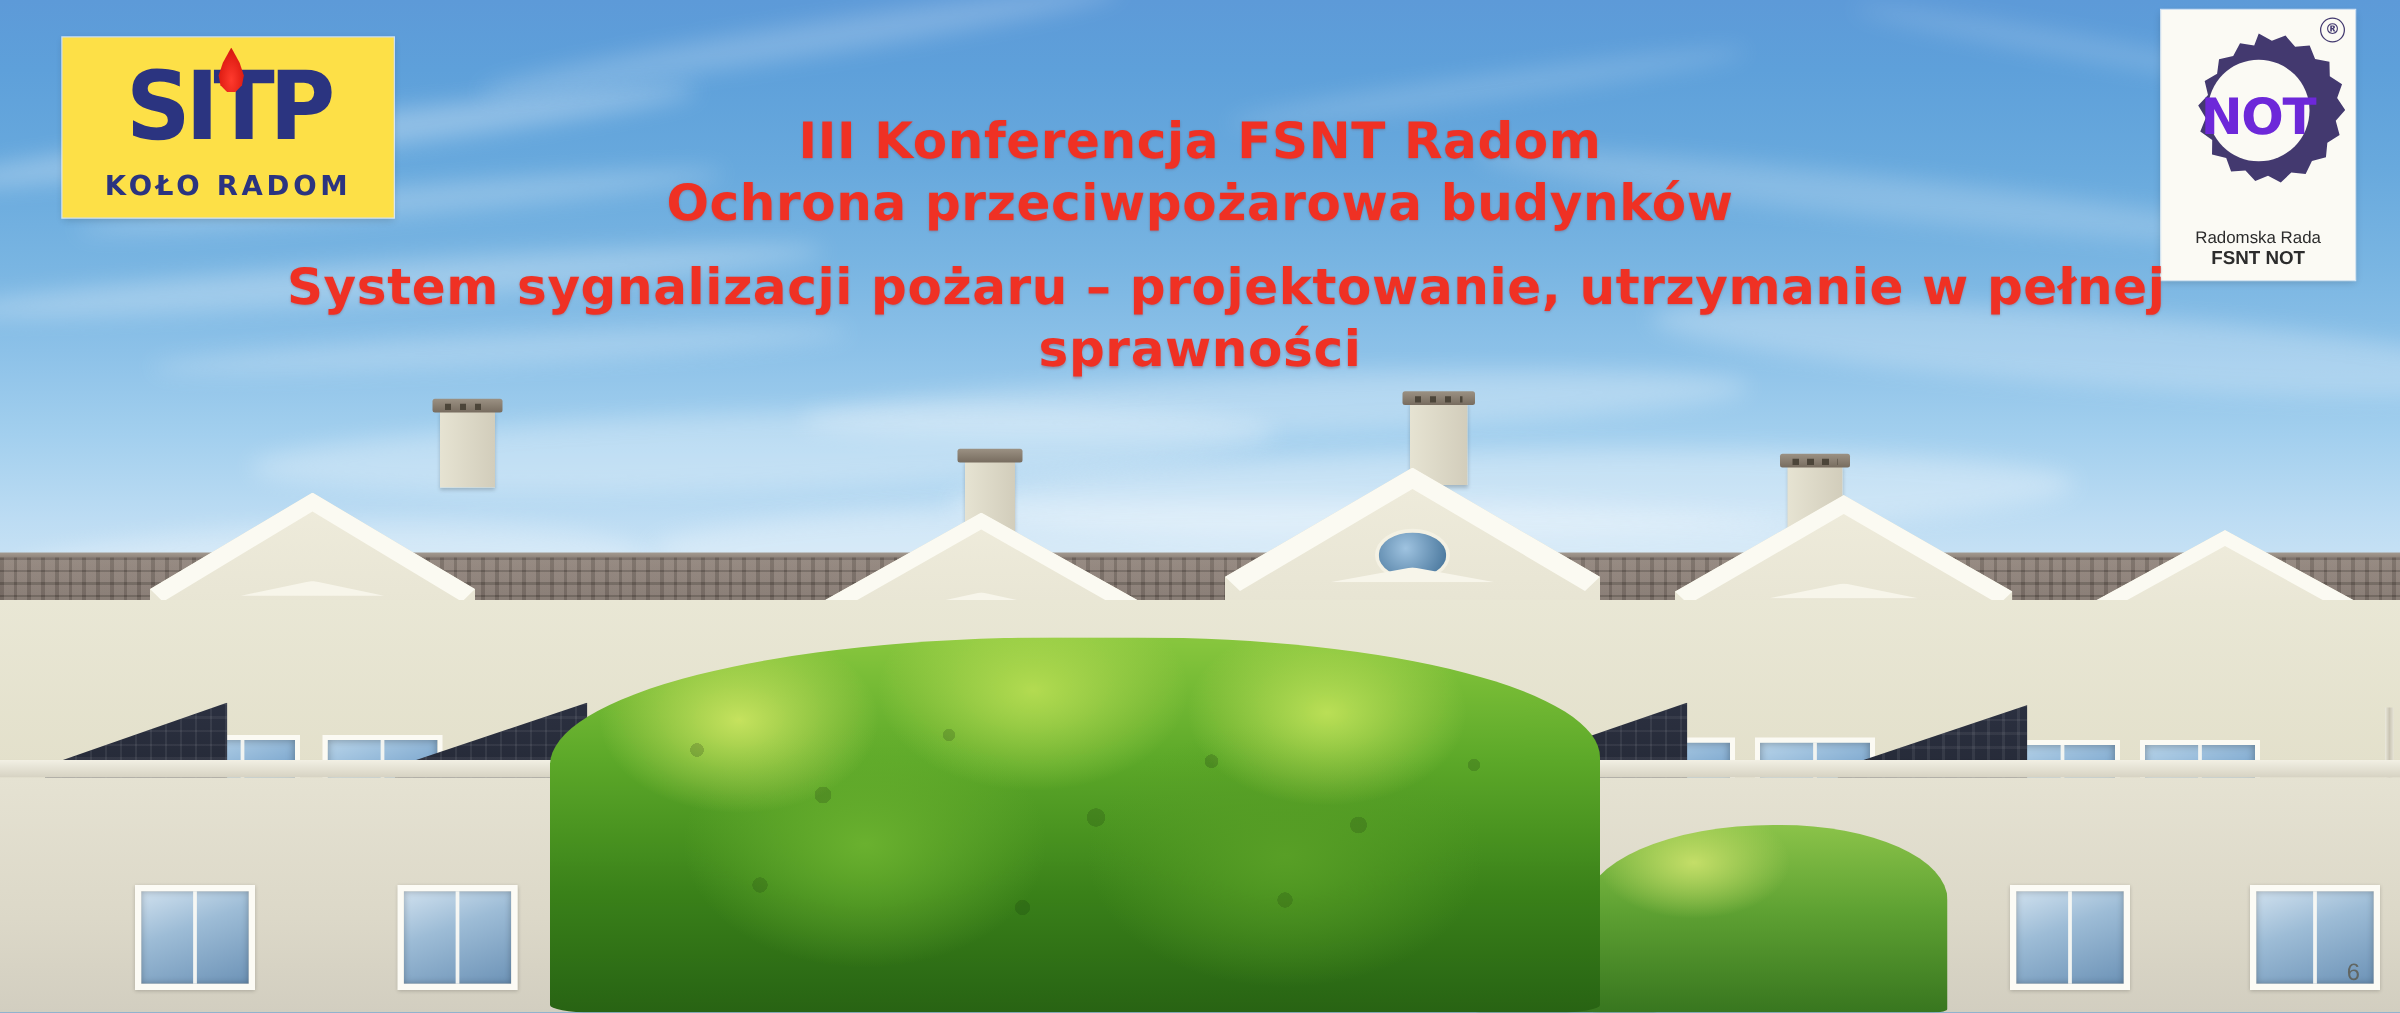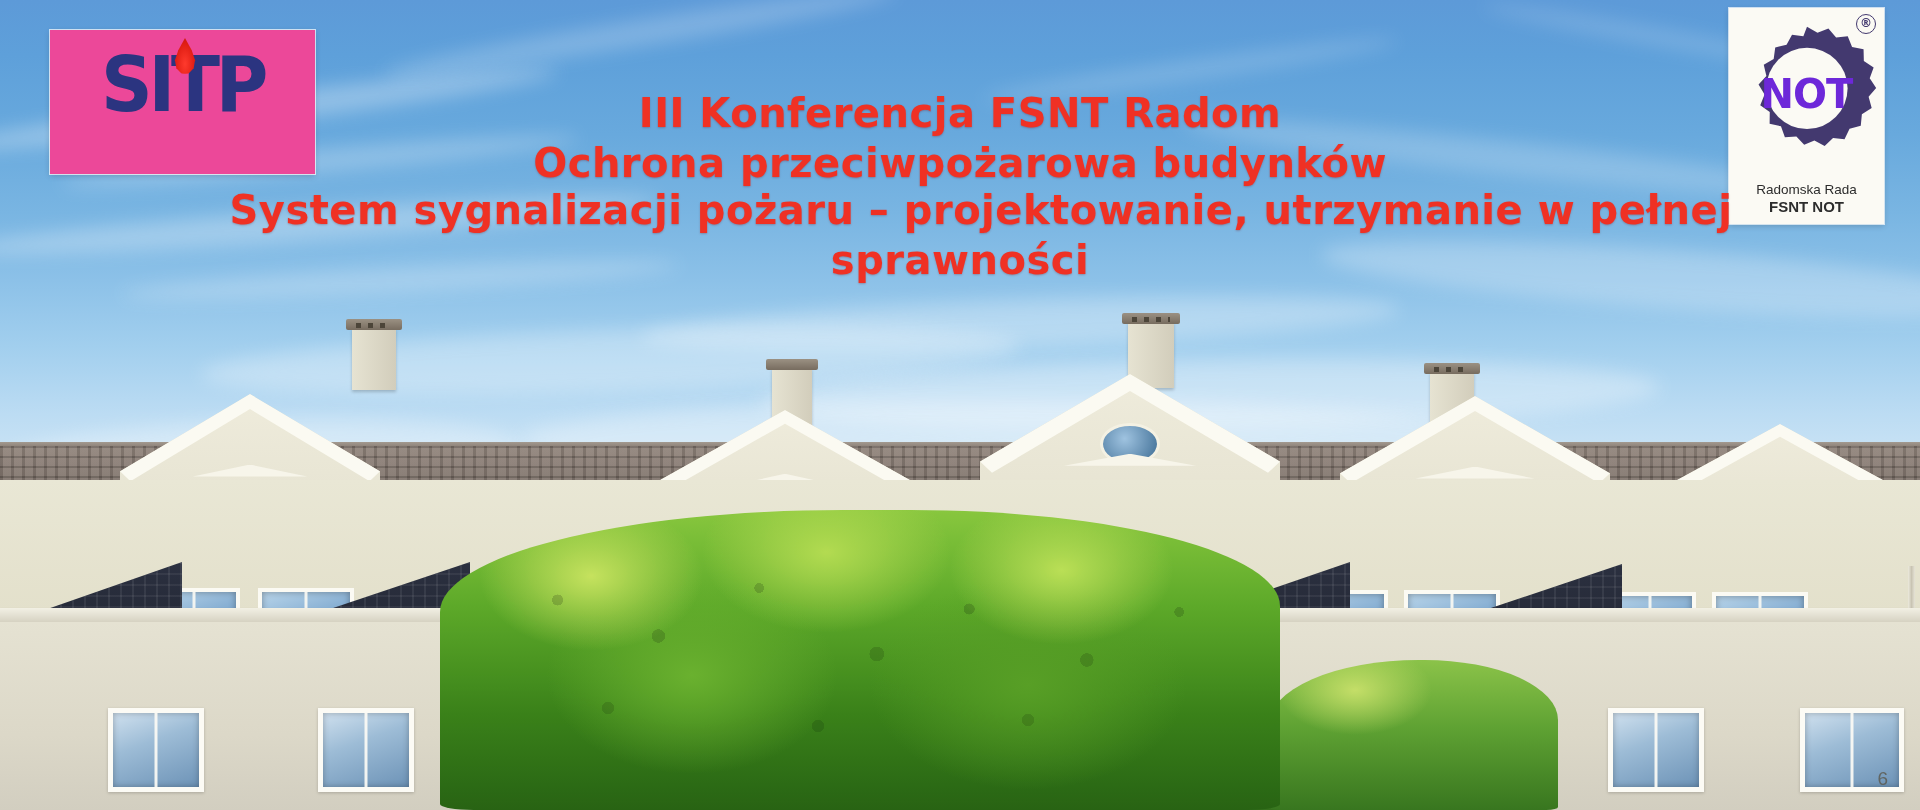--- a/index.html
+++ b/index.html
@@ -227,21 +227,21 @@
     background:
       radial-gradient(ellipse 80px 50px at 35% 22%, #c9e16d, rgba(201,225,109,0) 64%),
       linear-gradient(180deg,#86bf46 0%,#5b9e31 50%,#35701d 100%);
     border-radius:56% 50% 4% 4% / 48% 44% 2% 2%;
   }
 
   
   .sitp-logo {
     position:absolute; left:50px; top:30px;
     width:265px; height:144px;
-    background:#ec4899;
+    background:#fde047;
     box-shadow:0 0 0 1px rgba(255,255,255,.7), 0 2px 6px rgba(0,0,0,.18);
   }
   .sitp-mark {
     position:absolute; left:10px; top:16px; width:245px; height:78px;
     font-family:"DejaVu Sans", sans-serif;
     font-weight:bold;
     font-size:76px;
     line-height:78px;
     letter-spacing:-4px;
     color:#2b3480;
@@ -308,21 +308,21 @@
     text-align:center;
     font-family:"DejaVu Sans", sans-serif;
     font-weight:bold;
     color:#ef3124;
     line-height:1.16;
     text-shadow:0 1px 2px rgba(120,0,0,.25);
     letter-spacing:.5px;
   }
   .title-block .ln { display:block; white-space:nowrap; }
   .ln1 { font-size:40px; margin-bottom:4px; }
-  .ln2 { font-size:40px; margin-bottom:0; }
+  .ln2 { font-size:40px; margin-bottom:20px; }
   .ln3 { font-size:40px; margin-bottom:4px;padding-left:42px; }
   .ln4 { font-size:40px; }
 
   
   .page-num {
     position:absolute; right:32px; bottom:20px;
     font-family:"Liberation Sans", sans-serif;
     font-size:19px;
     color:#5c5a4f;
     opacity:.82;
@@ -434,20 +434,21 @@
     <div class="win-ground" style="left:1800px; bottom:18px; width:104px; height:84px;"></div>
 
     <div class="hedge-tiny"></div>
     <div class="hedge-small"></div>
     <div class="hedge"></div>
   </div>
 
   <div class="sitp-logo">
     <div class="sitp-flame"></div>
     <div class="sitp-mark">SITP</div>
+    <div class="sitp-sub">KOŁO RADOM</div>
   </div>
 
   <div class="not-logo">
     <div class="not-reg">®</div>
     <div class="not-gear">
       <svg viewBox="0 0 100 100" width="140" height="140" aria-hidden="true">
         <g fill="#43396f">
           <path d="M50 2 L57.5 6.2 L65.3 3.2 L70.8 9.6 L79.1 8.8 L82.2 16.5 L90.4 18.1 L90.6 26.4 L97.6 31 L94.8 38.8 L99.4 45.7 L94 51.9 L96.2 60 L89.2 64.4 L88.4 72.7 L80.4 74.8 L76.8 82.3 L68.6 81.4 L62.6 87.2 L55.3 83.3 L48 86.3 L42.4 80.3 L34.2 80.9 L31.4 73.1 L23.3 71.2 L23.4 62.9 L16.6 58 L19.7 50.3 L15.4 43.2 L21 37.2 L19.1 29.1 L26.2 25 L27.3 16.7 L35.4 14.9 L39.3 7.6 L47.4 8.8 Z"></path>
         </g>
         <circle cx="50" cy="46" r="29" fill="#fbfaf4"></circle>

